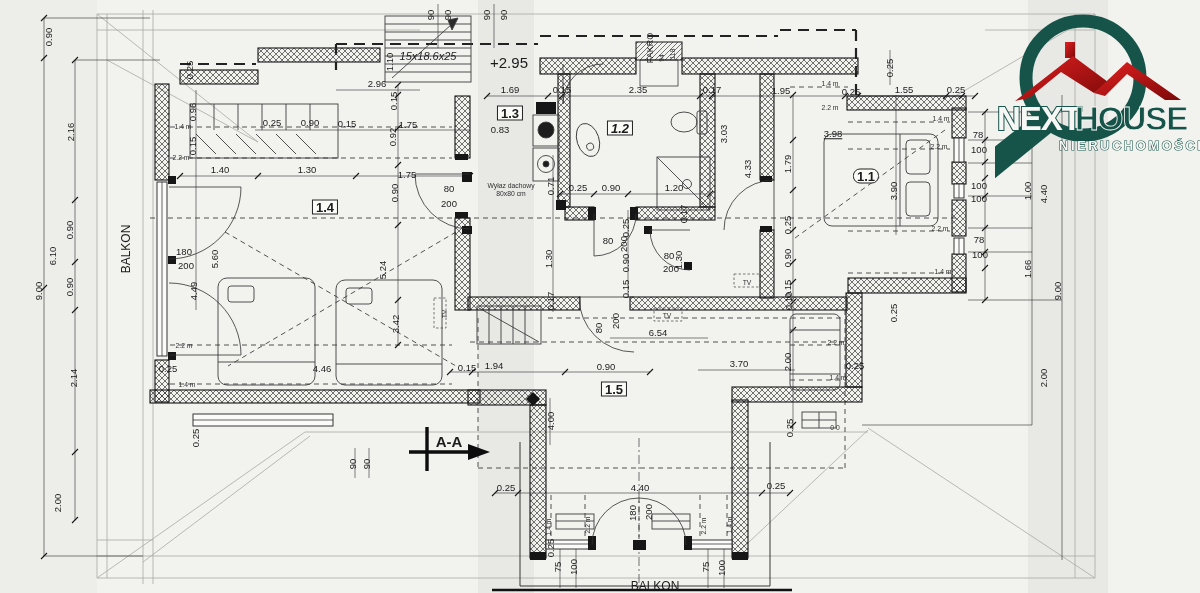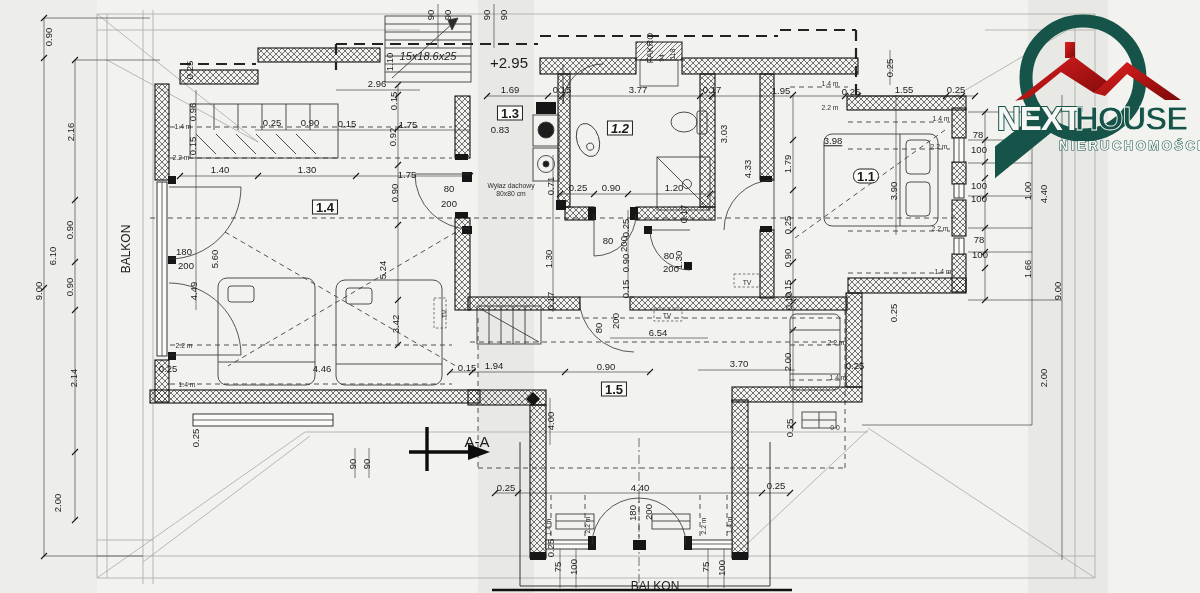--- a/index.html
+++ b/index.html
@@ -261,21 +261,21 @@
       <span class="lbl dim" style="left: 448px; top: 15px; transform: translate(-50%, -50%) rotate(-90deg);">90</span>
       <span class="lbl dim" style="left: 487px; top: 15px; transform: translate(-50%, -50%) rotate(-90deg);">90</span>
       <span class="lbl dim" style="left: 504px; top: 15px; transform: translate(-50%, -50%) rotate(-90deg);">90</span>
       <span class="lbl ann" style="left: 428px; top: 56px; transform: translate(-50%, -50%) rotate(0deg); font-size: 11px; font-style: italic;">15x18.6x25</span>
       <span class="lbl ann" style="left: 509px; top: 62px; transform: translate(-50%, -50%) rotate(0deg); font-size: 15px;">+2.95</span>
       <span class="lbl dim" style="left: 377px; top: 84px; transform: translate(-50%, -50%) rotate(0deg);">2.96</span>
       <span class="lbl dim" style="left: 390px; top: 62px; transform: translate(-50%, -50%) rotate(-90deg);">1.10</span>
       <span class="lbl dim" style="left: 190px; top: 70px; transform: translate(-50%, -50%) rotate(-90deg);">0.25</span>
       <span class="lbl dim" style="left: 510px; top: 90px; transform: translate(-50%, -50%) rotate(0deg);">1.69</span>
       <span class="lbl dim" style="left: 562px; top: 90px; transform: translate(-50%, -50%) rotate(0deg);">0.15</span>
-      <span class="lbl dim" style="left: 638px; top: 90px; transform: translate(-50%, -50%) rotate(0deg);">3.77</span>
+      <span class="lbl dim" style="left: 638px; top: 90px; transform: translate(-50%, -50%) rotate(0deg);">2.35</span>
       <span class="lbl dim" style="left: 712px; top: 90px; transform: translate(-50%, -50%) rotate(0deg);">0.17</span>
       <span class="lbl dim" style="left: 781px; top: 91px; transform: translate(-50%, -50%) rotate(0deg);">1.95</span>
       <span class="lbl dim" style="left: 851px; top: 92px; transform: translate(-50%, -50%) rotate(0deg);">0.25</span>
       <span class="lbl dim" style="left: 904px; top: 90px; transform: translate(-50%, -50%) rotate(0deg);">1.55</span>
       <span class="lbl dim" style="left: 956px; top: 90px; transform: translate(-50%, -50%) rotate(0deg);">0.25</span>
       <span class="lbl ann" style="left: 650px; top: 48px; transform: translate(-50%, -50%) rotate(-90deg); font-size: 9px;">FAKRO</span>
       <span class="lbl sm" style="left: 662px; top: 58px; transform: translate(-50%, -50%) rotate(-90deg);">94</span>
       <span class="lbl sm" style="left: 673px; top: 54px; transform: translate(-50%, -50%) rotate(-90deg);">118</span>
       <span class="lbl dim" style="left: 890px; top: 68px; transform: translate(-50%, -50%) rotate(-90deg);">0.25</span>
       <span class="lbl sm" style="left: 830px; top: 84px; transform: translate(-50%, -50%) rotate(0deg);">1.4 m</span>
@@ -353,22 +353,22 @@
       <span class="lbl dim" style="left: 494px; top: 366px; transform: translate(-50%, -50%) rotate(0deg);">1.94</span>
       <span class="lbl dim" style="left: 606px; top: 367px; transform: translate(-50%, -50%) rotate(0deg);">0.90</span>
       <span class="lbl dim" style="left: 788px; top: 362px; transform: translate(-50%, -50%) rotate(-90deg);">2.00</span>
       <span class="lbl dim" style="left: 739px; top: 364px; transform: translate(-50%, -50%) rotate(0deg);">3.70</span>
       <span class="lbl sm" style="left: 836px; top: 343px; transform: translate(-50%, -50%) rotate(0deg);">2.2 m</span>
       <span class="lbl dim" style="left: 855px; top: 366px; transform: translate(-50%, -50%) rotate(0deg);">0.25</span>
       <span class="lbl sm" style="left: 838px; top: 378px; transform: translate(-50%, -50%) rotate(0deg);">1.4 m</span>
       <span class="lbl sm" style="left: 835px; top: 428px; transform: translate(-50%, -50%) rotate(0deg);">0 0</span>
       <span class="lbl dim" style="left: 790px; top: 428px; transform: translate(-50%, -50%) rotate(-90deg);">0.25</span>
       <span class="lbl dim" style="left: 551px; top: 421px; transform: translate(-50%, -50%) rotate(-90deg);">4.00</span>
-      <span class="lbl ann" style="left: 449px; top: 441px; transform: translate(-50%, -50%) rotate(0deg); font-size: 15px; font-weight: normal; margin-left: 28px;">A-A</span>
-      <span class="lbl dim" style="left: 833px; top: 141px; transform: translate(-50%, -50%) rotate(0deg); text-decoration: underline;">3.98</span>
+      <span class="lbl ann" style="left: 449px; top: 441px; transform: translate(-50%, -50%) rotate(0deg); font-size: 15px; font-weight: bold;">A-A</span>
+      <span class="lbl dim" style="left: 833px; top: 134px; transform: translate(-50%, -50%) rotate(0deg); text-decoration: underline;">3.98</span>
       <span class="lbl dim" style="left: 894px; top: 191px; transform: translate(-50%, -50%) rotate(-90deg);">3.90</span>
       <span class="lbl sm" style="left: 941px; top: 119px; transform: translate(-50%, -50%) rotate(0deg);">1.4 m</span>
       <span class="lbl sm" style="left: 939px; top: 147px; transform: translate(-50%, -50%) rotate(0deg);">2.2 m</span>
       <span class="lbl sm" style="left: 940px; top: 229px; transform: translate(-50%, -50%) rotate(0deg);">2.2 m</span>
       <span class="lbl sm" style="left: 943px; top: 272px; transform: translate(-50%, -50%) rotate(0deg);">1.4 m</span>
       <span class="lbl dim" style="left: 978px; top: 135px; transform: translate(-50%, -50%) rotate(0deg);">78</span>
       <span class="lbl dim" style="left: 979px; top: 150px; transform: translate(-50%, -50%) rotate(0deg);">100</span>
       <span class="lbl dim" style="left: 979px; top: 186px; transform: translate(-50%, -50%) rotate(0deg);">100</span>
       <span class="lbl dim" style="left: 979px; top: 199px; transform: translate(-50%, -50%) rotate(0deg);">100</span>
       <span class="lbl dim" style="left: 979px; top: 240px; transform: translate(-50%, -50%) rotate(0deg);">78</span>

